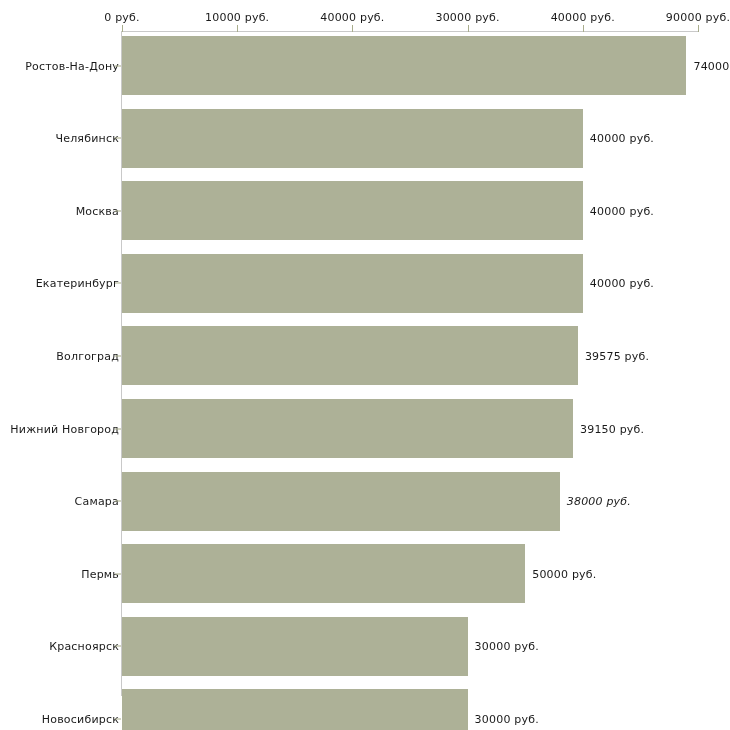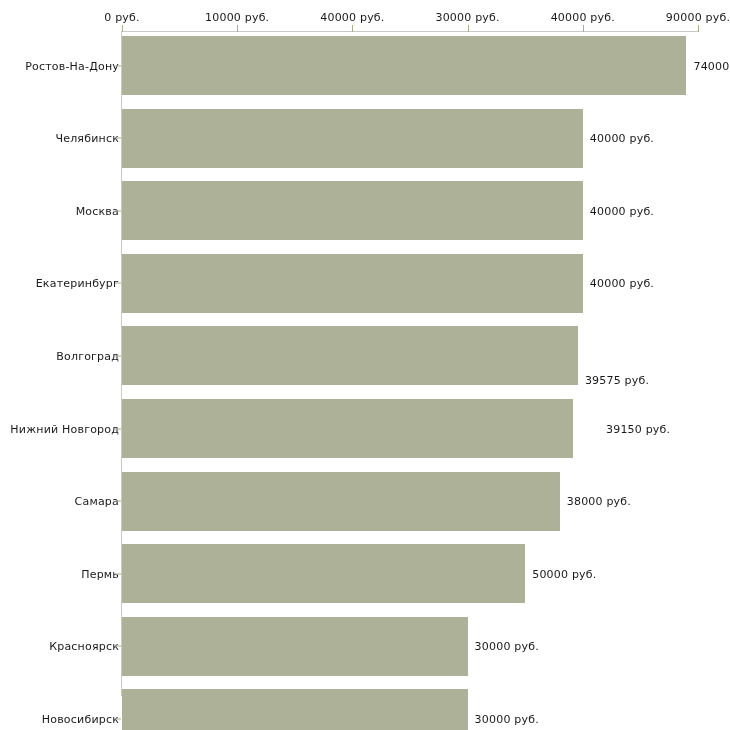--- a/index.html
+++ b/index.html
@@ -152,33 +152,33 @@
         <div class="row" style="top: 253.8px; width: 730px;">
           <div class="row-label">Екатеринбург</div>
           <div class="row-tick"></div>
           <div class="bar" title="Екатеринбург: 40000 руб." style="width: 460.8px; height: 59px; background: rgb(173, 177, 151);"></div>
           <div class="bar-value" style="left: 589.8px;">40000 руб.</div>
         </div>
         <div class="row" style="top: 326.4px; width: 730px;">
           <div class="row-label">Волгоград</div>
           <div class="row-tick"></div>
           <div class="bar" title="Волгоград: 39575 руб." style="width: 455.904px; height: 59px; background: rgb(173, 177, 151);"></div>
-          <div class="bar-value" style="left: 584.904px; margin-top: 24px;">39575 руб.</div>
+          <div class="bar-value" style="left: 584.904px;">39575 руб.</div>
         </div>
         <div class="row" style="top: 399px; width: 730px;">
           <div class="row-label">Нижний Новгород</div>
           <div class="row-tick"></div>
           <div class="bar" title="Нижний Новгород: 39150 руб." style="width: 451.008px; height: 59px; background: rgb(173, 177, 151);"></div>
-          <div class="bar-value" style="left: 606px;">39150 руб.</div>
+          <div class="bar-value" style="left: 580px;">39150 руб.</div>
         </div>
         <div class="row" style="top: 471.6px; width: 730px;">
           <div class="row-label">Самара</div>
           <div class="row-tick"></div>
           <div class="bar" title="Самара: 38000 руб." style="width: 437.76px; height: 59px; background: rgb(173, 177, 151);"></div>
-          <div class="bar-value" style="left: 566.76px;">38000 руб.</div>
+          <div class="bar-value" style="left: 566.76px; font-style: italic;">38000 руб.</div>
         </div>
         <div class="row" style="top: 544.2px; width: 730px;">
           <div class="row-label">Пермь</div>
           <div class="row-tick"></div>
           <div class="bar" title="Пермь: 35000 руб." style="width: 403.2px; height: 59px; background: rgb(173, 177, 151);"></div>
           <div class="bar-value" style="left: 532.2px;">50000 руб.</div>
         </div>
         <div class="row" style="top: 616.8px; width: 730px;">
           <div class="row-label">Красноярск</div>
           <div class="row-tick"></div>

